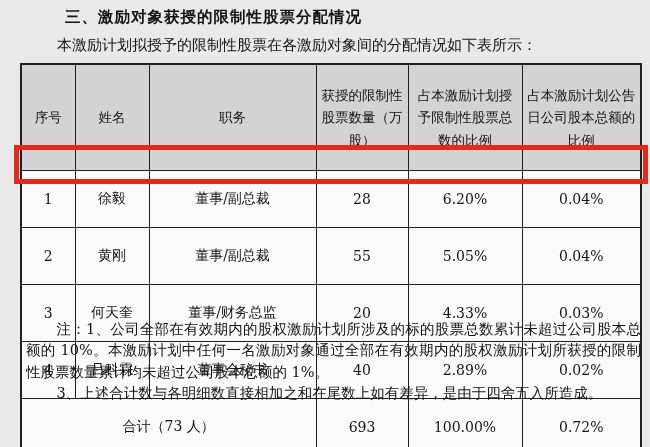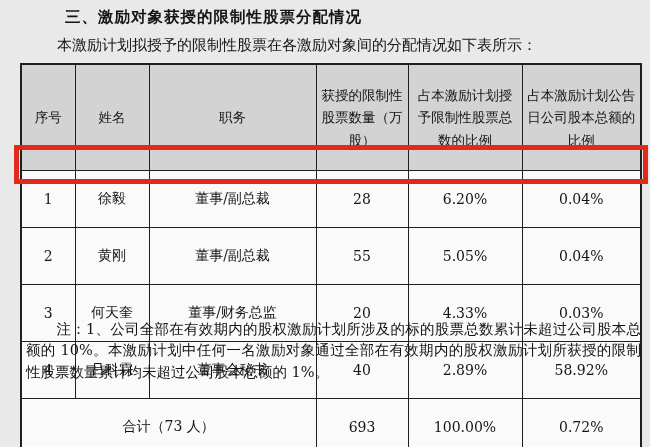--- a/index.html
+++ b/index.html
@@ -141,28 +141,29 @@
       <td>20</td>
       <td>4.33%</td>
       <td>0.03%</td>
     </tr>
     <tr class="data-row">
       <td>4</td>
       <td>吕科霖</td>
       <td>董事会秘书</td>
       <td>40</td>
       <td>2.89%</td>
-      <td>58.92%</td>
+      <td>0.02%</td>
     </tr>
     <tr class="summary-row">
       <td colspan="3">合计（73 人）</td>
       <td>693</td>
       <td>100.00%</td>
       <td>0.72%</td>
     </tr>
   </tbody>
 </table>
 
 <div class="highlight-box"></div>
 
 <div class="notes">
   <p>注：1、公司全部在有效期内的股权激励计划所涉及的标的股票总数累计未超过公司股本总额的 10%。本激励计划中任何一名激励对象通过全部在有效期内的股权激励计划所获授的限制性股票数量累计均未超过公司股本总额的 1%。</p>
+  <p>3、上述合计数与各明细数直接相加之和在尾数上如有差异，是由于四舍五入所造成。</p>
 </div>
 
 </body></html>

